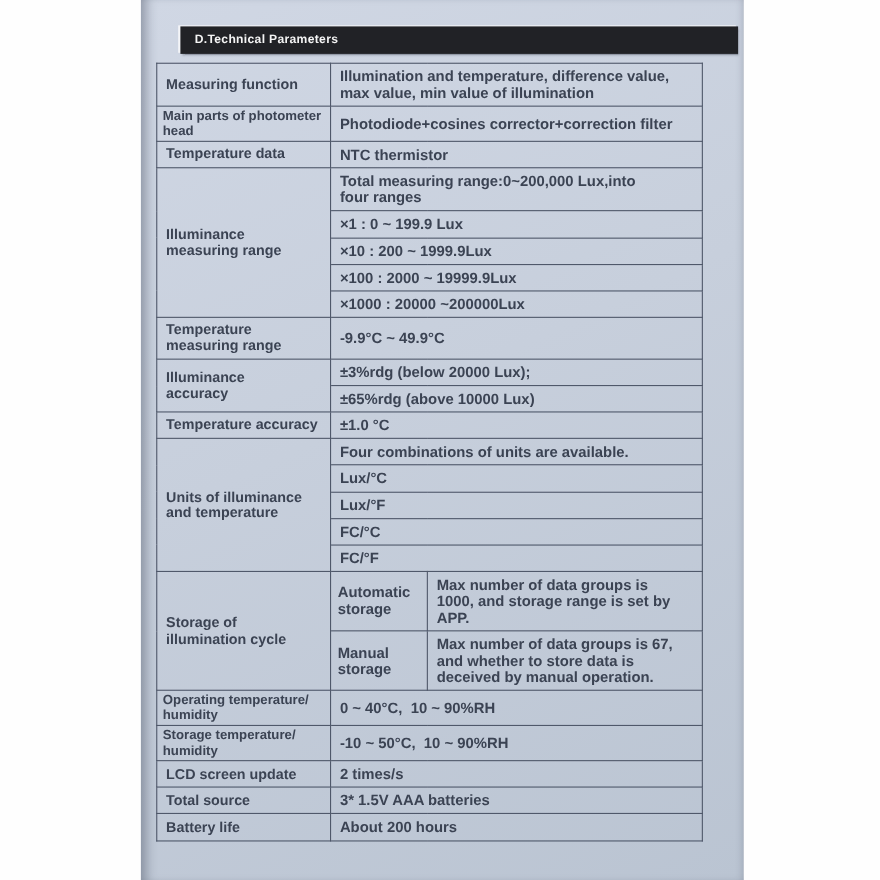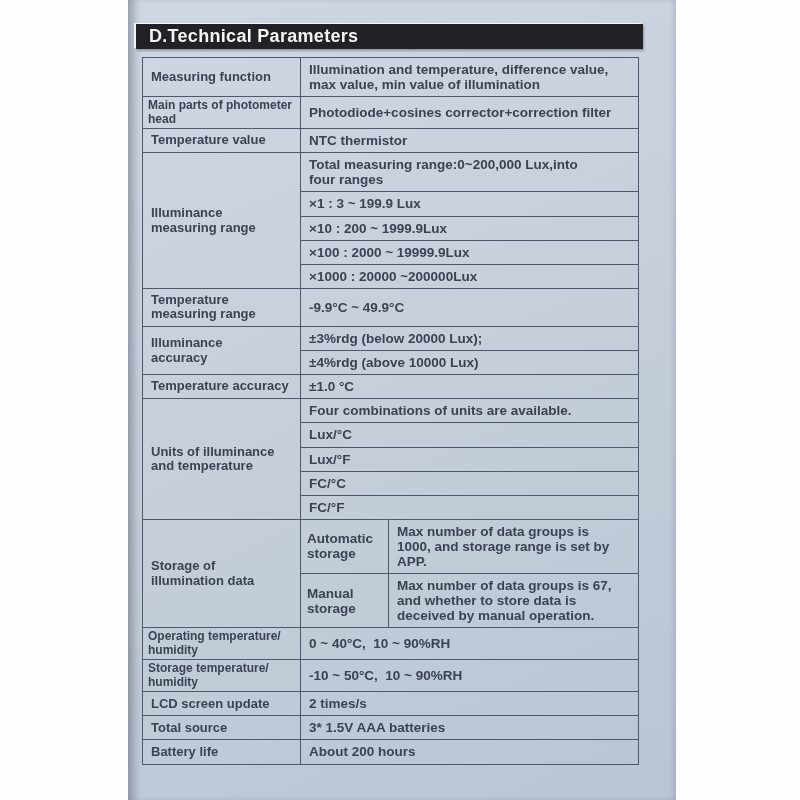--- a/index.html
+++ b/index.html
@@ -12,23 +12,23 @@
   .photo{
     position:relative;width:800px;height:800px;background:#fefefe;overflow:hidden;
   }
   .page{
     position:absolute;left:128px;top:0;width:548px;height:800px;
     background:linear-gradient(155deg,#d0d7e4 0%,#c7cfdc 45%,#bac4d2 100%);
     box-shadow:inset 11px 0 10px -6px rgba(55,63,80,.40),
                inset -5px 0 7px -4px rgba(55,63,80,.22);
   }
   .titlebar{
-    position:absolute;left:8px;top:24px;width:507px;height:25px;
+    position:absolute;left:36px;top:24px;width:507px;height:25px;
     background:#212226;color:#f4f4f4;
-    font-size:18px;font-weight:bold;line-height:25px;
+    font-size:11px;font-weight:bold;line-height:25px;
     padding-left:13px;letter-spacing:.3px;box-sizing:border-box;
     box-shadow:-2px -1px 0 rgba(250,250,252,.85), 1px 2px 2px rgba(40,46,60,.35);
   }
   table.paramtable{
     position:absolute;left:14px;top:57px;width:496px;
     border-collapse:collapse;table-layout:fixed;
     color:#3b4353;
   }
   .paramtable td{
     border:1px solid #4f586a;
@@ -71,32 +71,32 @@
 max value, min value of illumination</td>
       </tr>
 
       <tr>
         <td class="small">Main parts of photometer
 head</td>
         <td class="val" colspan="2">Photodiode+cosines corrector+correction filter</td>
       </tr>
 
       <tr>
-        <td>Temperature value</td>
+        <td>Temperature data</td>
         <td class="val" colspan="2">NTC thermistor</td>
       </tr>
 
       <tr>
         <td rowspan="5">Illuminance
 measuring range</td>
         <td class="val" colspan="2">Total measuring range:0~200,000 Lux,into
 four ranges</td>
       </tr>
       <tr>
-        <td class="val" colspan="2">×1 : 3 ~ 199.9 Lux</td>
+        <td class="val" colspan="2">×1 : 0 ~ 199.9 Lux</td>
       </tr>
       <tr>
         <td class="val" colspan="2">×10 : 200 ~ 1999.9Lux</td>
       </tr>
       <tr>
         <td class="val" colspan="2">×100 : 2000 ~ 19999.9Lux</td>
       </tr>
       <tr>
         <td class="val" colspan="2">×1000 : 20000 ~200000Lux</td>
       </tr>
@@ -106,21 +106,21 @@
 measuring range</td>
         <td class="val" colspan="2">-9.9°C ~ 49.9°C</td>
       </tr>
 
       <tr>
         <td rowspan="2">Illuminance
 accuracy</td>
         <td class="val" colspan="2">±3%rdg (below 20000 Lux);</td>
       </tr>
       <tr>
-        <td class="val" colspan="2">±4%rdg (above 10000 Lux)</td>
+        <td class="val" colspan="2">±65%rdg (above 10000 Lux)</td>
       </tr>
 
       <tr>
         <td>Temperature accuracy</td>
         <td class="val" colspan="2">±1.0 °C</td>
       </tr>
 
       <tr>
         <td rowspan="5">Units of illuminance
 and temperature</td>
@@ -134,21 +134,21 @@
       </tr>
       <tr>
         <td class="val" colspan="2">FC/°C</td>
       </tr>
       <tr>
         <td class="val" colspan="2">FC/°F</td>
       </tr>
 
       <tr>
         <td rowspan="2">Storage of
-illumination data</td>
+illumination cycle</td>
         <td class="sub">Automatic
 storage</td>
         <td class="val">Max number of data groups is
 1000, and storage range is set by
 APP.</td>
       </tr>
       <tr>
         <td class="sub">Manual
 storage</td>
         <td class="val">Max number of data groups is 67,

